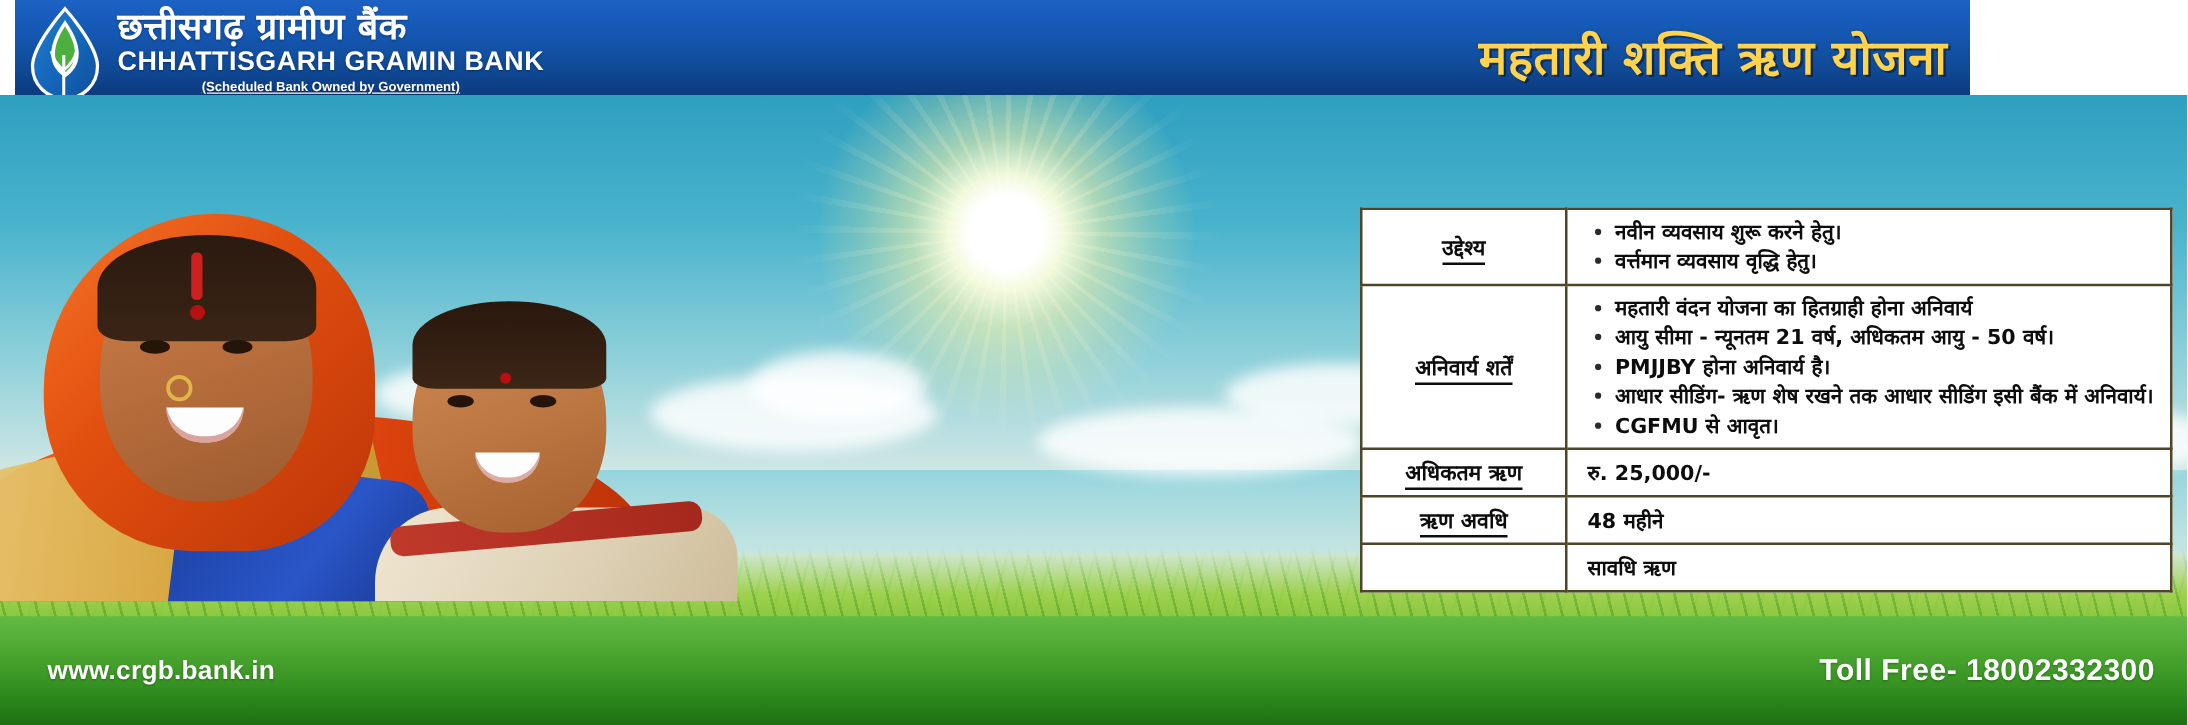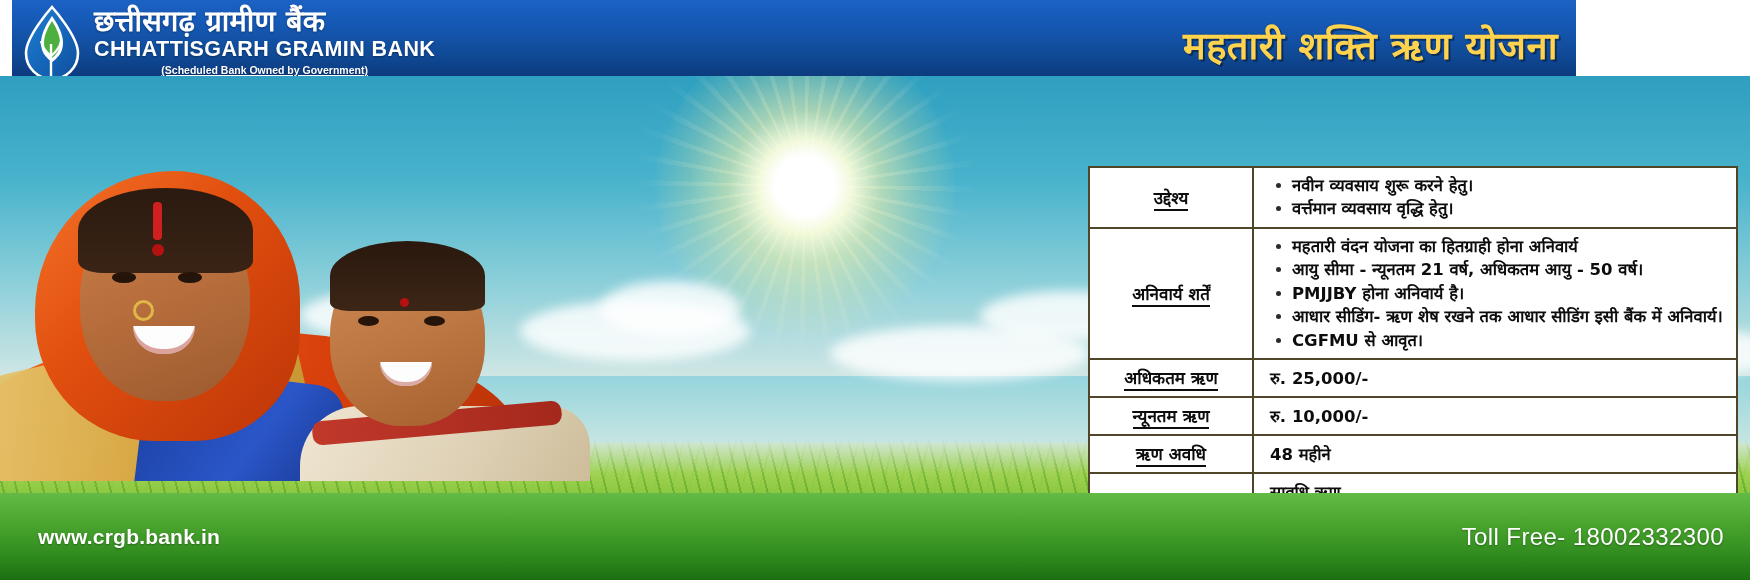--- a/index.html
+++ b/index.html
@@ -253,21 +253,21 @@
     position:absolute;left:0;top:493px;width:1750px;height:87px;
     background:linear-gradient(180deg,#63bb45 0%,#4aa52f 35%,#2f8b1d 72%,#1d6f12 100%);
   }
   .footer-url{
     position:absolute;left:38px;top:50%;transform:translateY(-50%);
     color:#ffffff;font-size:21px;font-weight:700;letter-spacing:.2px;
     text-shadow:0 1px 2px rgba(0,0,0,.3);
   }
   .footer-toll{
     position:absolute;right:26px;top:50%;transform:translateY(-50%);
-    color:#ffffff;font-size:24px;font-weight:400;letter-spacing:.4px;
+    color:#ffffff;font-size:24px;font-weight:700;letter-spacing:.4px;
     text-shadow:0 1px 2px rgba(0,0,0,.3);
     text-align:center;
   }
 </style>
 </head>
 <body>
 
 <div id="banner">
 
   <div class="header">
@@ -371,26 +371,20 @@
           </td>
         </tr>
 
         <tr class="r-plain">
           <td class="label">
             <span>अधिकतम ऋण</span>
           </td>
           <td class="value">रु. 25,000/-</td>
         </tr>
 
-        <tr class="r-plain">
-          <td class="label">
-            <span>न्यूनतम ऋण</span>
-          </td>
-          <td class="value">रु. 10,000/-</td>
-        </tr>
 
         <tr class="r-plain">
           <td class="label">
             <span>ऋण अवधि</span>
           </td>
           <td class="value">48 महीने</td>
         </tr>
 
         <tr class="r-plain">
           <td class="label">

